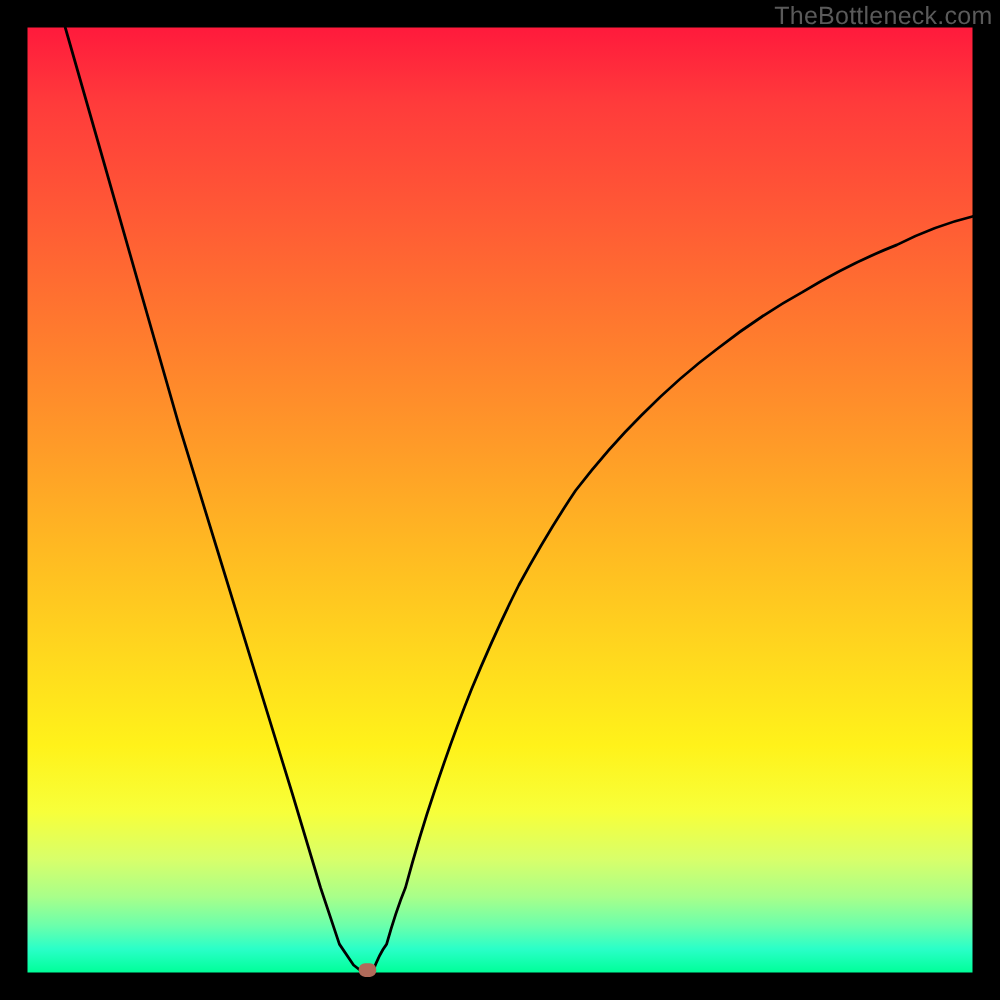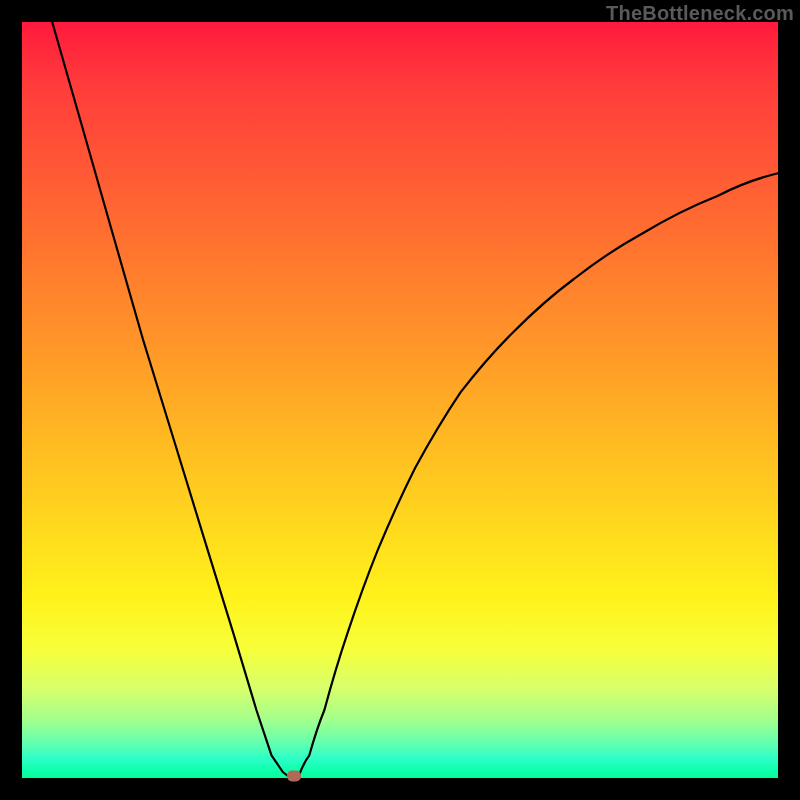--- a/index.html
+++ b/index.html
@@ -42,21 +42,21 @@
       #2affc8 97.5%,
       #00ff99 100%
     );
   }
   .watermark {
     position: absolute;
     top: 2px;
     right: 6px;
     color: #5a5a5a;
     font-size: 20px;
-    font-weight: 700;
+    font-weight: 400;
     letter-spacing: 0.2px;
     user-select: none;
   }
   svg.curve {
     position: absolute;
     left: 0;
     top: 0;
     width: 756px;
     height: 756px;
     overflow: visible;

